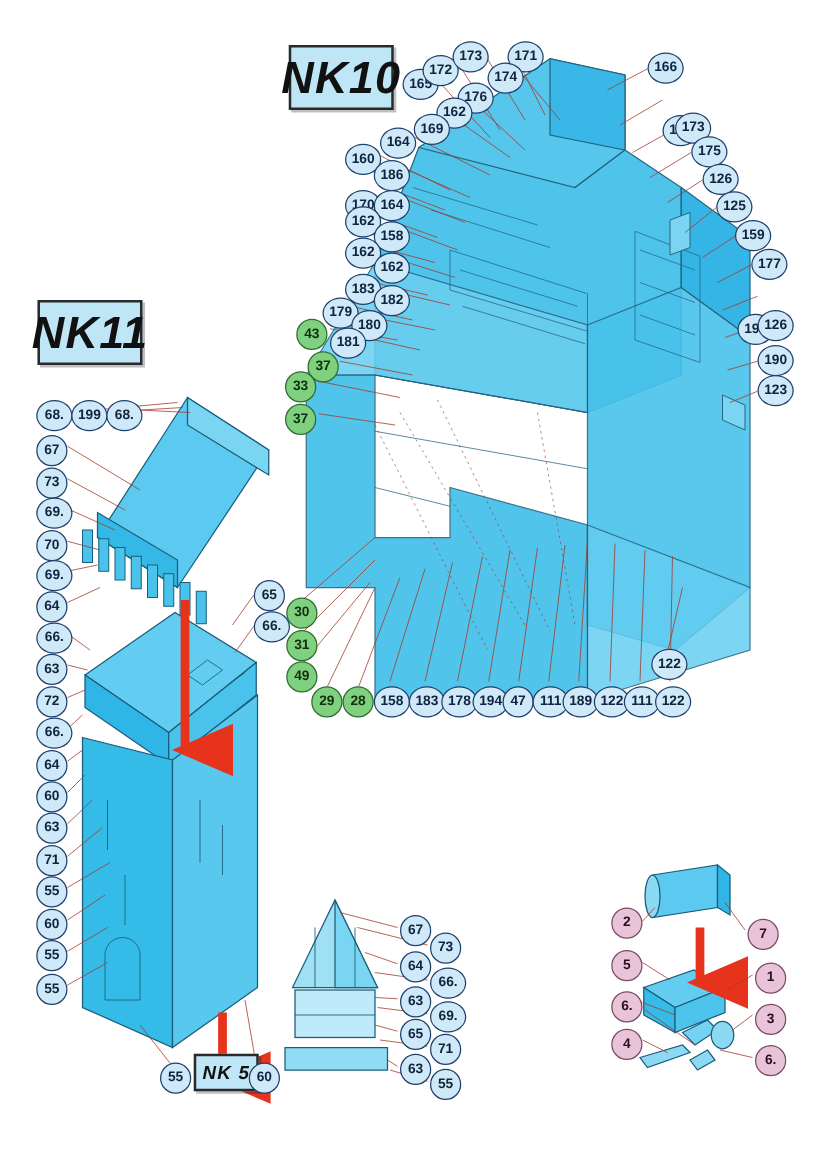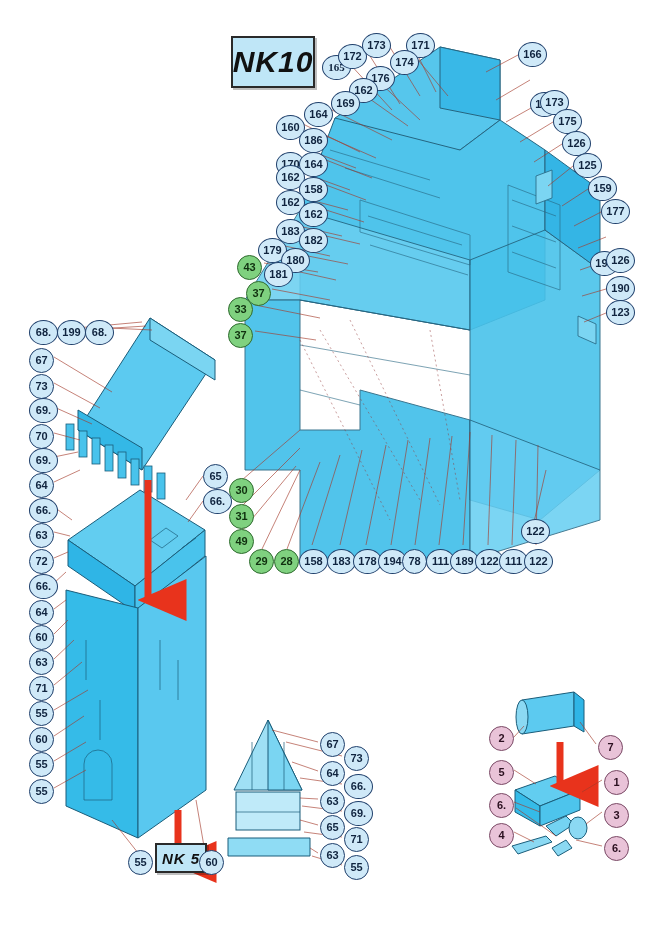--- a/index.html
+++ b/index.html
@@ -18,21 +18,21 @@
     position:absolute;
     border:2px solid #2a2a2a;
     background:#bfe6f7;
     color:#111;
     font-weight:bold;
     font-style:italic;
     letter-spacing:1px;
     display:flex;align-items:center;justify-content:center;
     box-shadow:2px 2px 0 rgba(0,0,0,.25);
   }
-  .sect.big{font-size:30px;}
+  .sect.big{font-size:36px;}
   .sect.small{font-size:15px;}
 
   
   .bub{
     position:absolute;
     width:25px;height:25px;
     border-radius:50%;
     border:1.6px solid #1f3f6b;
     background:#cfe9f8;
     color:#10243f;
@@ -277,26 +277,29 @@
         <path d="M602,812 L586,824"></path>
       <path d="M514,832 L534,842"></path>
         <path d="M602,846 L576,840"></path>
       <path d="M516,808 L556,836"></path>
     </g>
   </svg>
 
   <div class="sect big" style="left:231px;top:36px;width:80px;height:48px;">
     <span>NK10</span>
   </div>
+  <div class="sect big" style="left:30px;top:240px;width:80px;height:48px;">
+    <span>NK11</span>
+  </div>
   <div class="sect small" style="left:155px;top:843px;width:48px;height:26px;">
     <span>NK 5</span>
   </div>
 
   <div id="bubbles">
-      <div class="bub wide" style="left: 322px; top: 55px; font-family: Liberation Serif, serif;">165</div>
+      <div class="bub wide" style="left: 322px; top: 55px;">165</div>
       <div class="bub wide" style="left: 338px; top: 44px;">172</div>
       <div class="bub wide" style="left: 362px; top: 33px;">173</div>
       <div class="bub wide" style="left: 406px; top: 33px;">171</div>
       <div class="bub wide" style="left: 390px; top: 50px;">174</div>
       <div class="bub wide" style="left: 366px; top: 66px;">176</div>
       <div class="bub wide" style="left: 349px; top: 78px;">162</div>
       <div class="bub wide" style="left: 331px; top: 91px;">169</div>
       <div class="bub wide" style="left: 304px; top: 102px;">164</div>
       <div class="bub wide" style="left: 276px; top: 115px;">160</div>
       <div class="bub wide" style="left: 299px; top: 128px;">186</div>
@@ -330,21 +333,21 @@
       <div class="bub wide" style="left: 521px; top: 519px;">122</div>
       <div class="bub green" style="left: 229px; top: 478px;">30</div>
       <div class="bub green" style="left: 229px; top: 504px;">31</div>
       <div class="bub green" style="left: 229px; top: 529px;">49</div>
       <div class="bub green" style="left: 249px; top: 549px;">29</div>
       <div class="bub green" style="left: 274px; top: 549px;">28</div>
       <div class="bub wide" style="left: 299px; top: 549px;">158</div>
       <div class="bub wide" style="left: 327px; top: 549px;">183</div>
       <div class="bub wide" style="left: 353px; top: 549px;">178</div>
       <div class="bub wide" style="left: 378px; top: 549px;">194</div>
-      <div class="bub" style="left: 402px; top: 549px;">78</div>
+      <div class="bub" style="left: 402px; top: 549px;">47</div>
       <div class="bub wide" style="left: 426px; top: 549px;">111</div>
       <div class="bub wide" style="left: 450px; top: 549px;">189</div>
       <div class="bub wide" style="left: 475px; top: 549px;">122</div>
       <div class="bub wide" style="left: 499px; top: 549px;">111</div>
       <div class="bub wide" style="left: 524px; top: 549px;">122</div>
       <div class="bub wide" style="left: 29px; top: 320px;">68.</div>
       <div class="bub wide" style="left: 57px; top: 320px;">199</div>
       <div class="bub wide" style="left: 85px; top: 320px;">68.</div>
       <div class="bub" style="left: 29px; top: 348px;">67</div>
       <div class="bub" style="left: 29px; top: 374px;">73</div>

